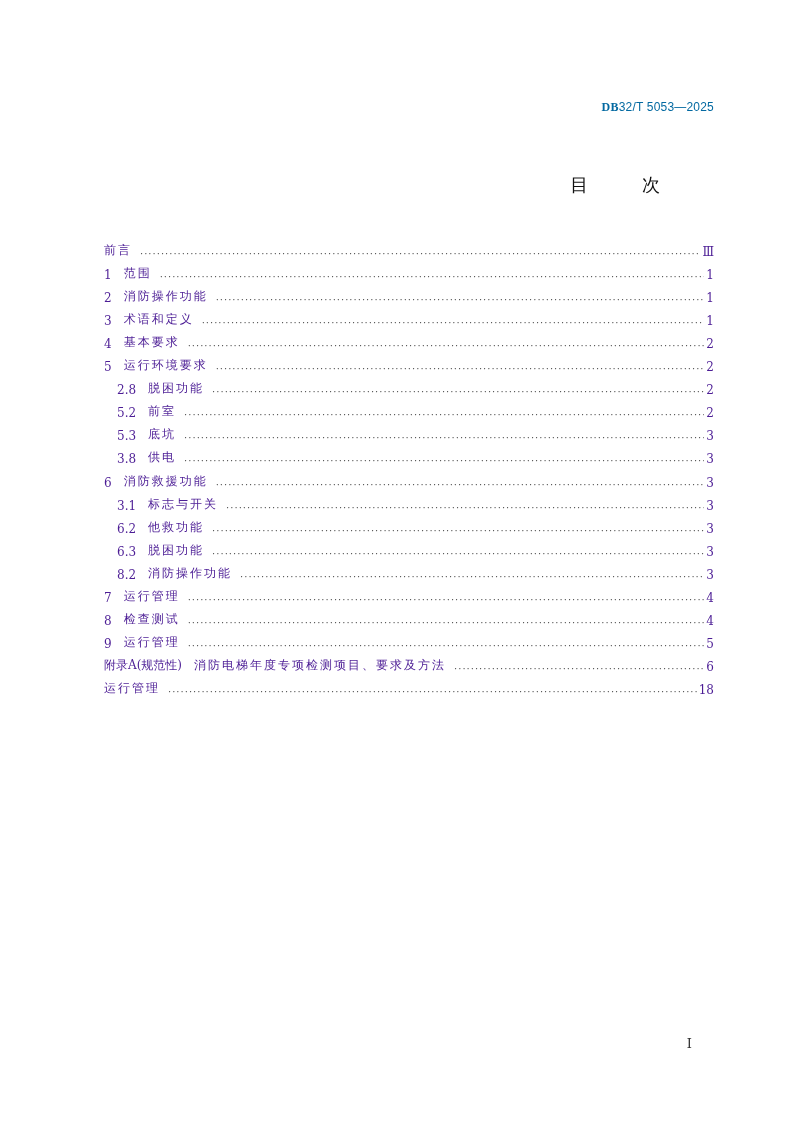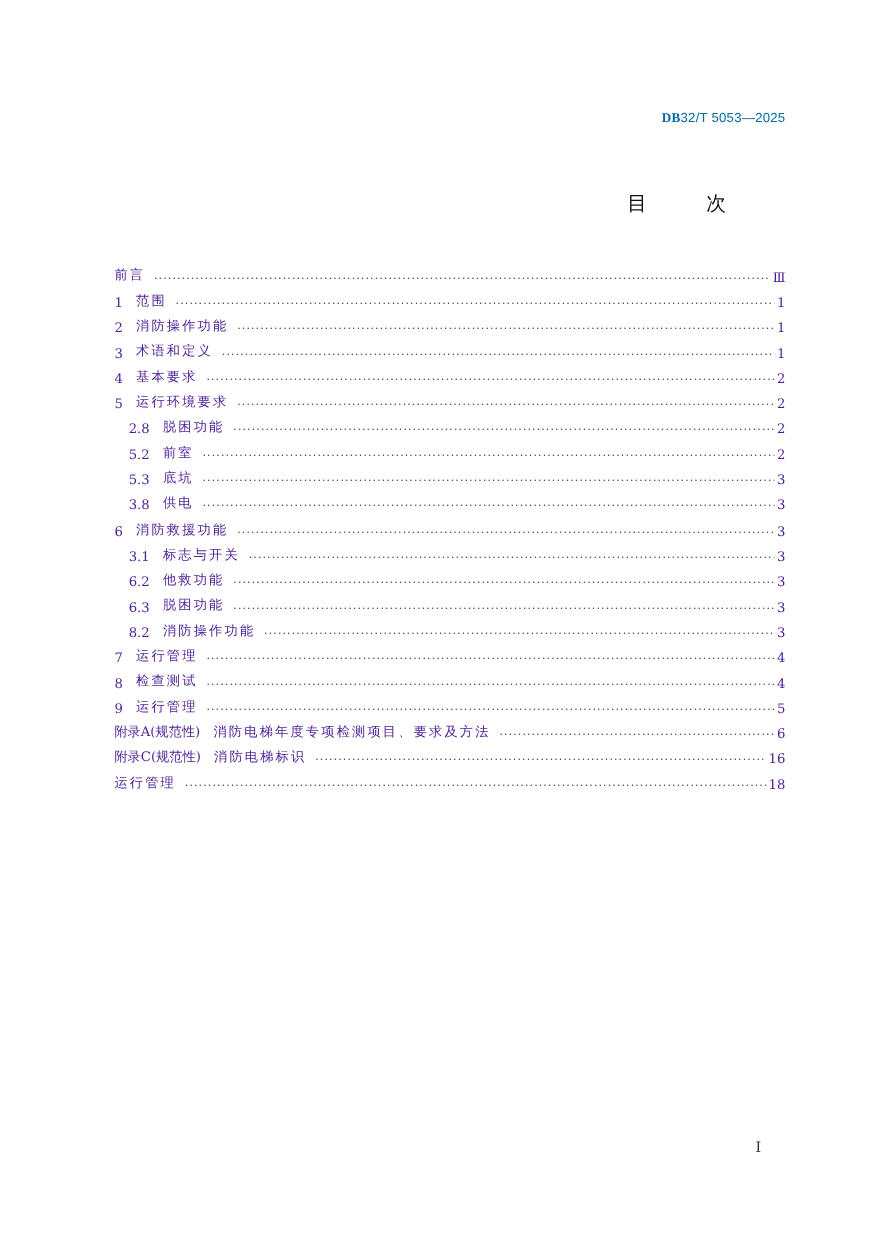--- a/index.html
+++ b/index.html
@@ -139,25 +139,19 @@
       <span class="dots"></span>
       <span class="page">5</span>
     </li>
   <li>
       <span class="num">附录A(规范性)</span>
       <span class="label">消防电梯年度专项检测项目、要求及方法</span>
       <span class="dots"></span>
       <span class="page">6</span>
     </li>
   <li>
-      <span class="num">附录C(规范性)</span>
-      <span class="label">消防电梯标识</span>
-      <span class="dots"></span>
-      <span class="page">16</span>
-    </li>
-  <li>
       <span class="label">运行管理</span>
       <span class="dots"></span>
       <span class="page">18</span>
     </li>
 </ul>
 
 <div class="page-number">I</div>
 
 </body></html>

